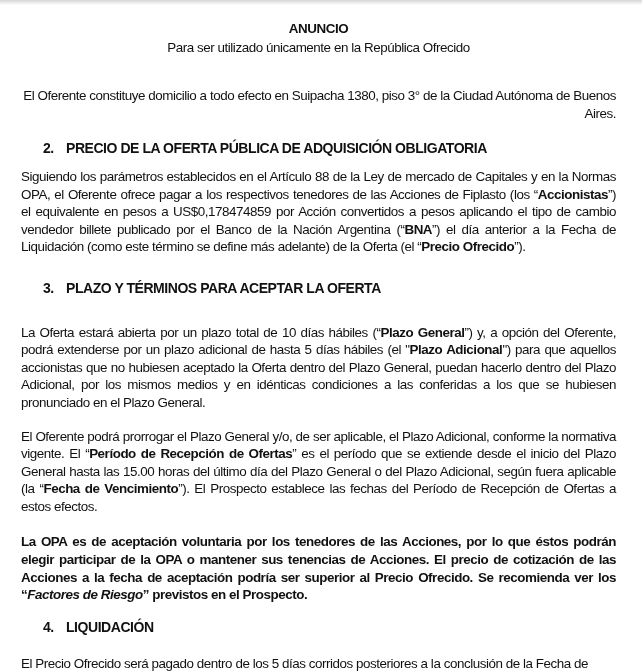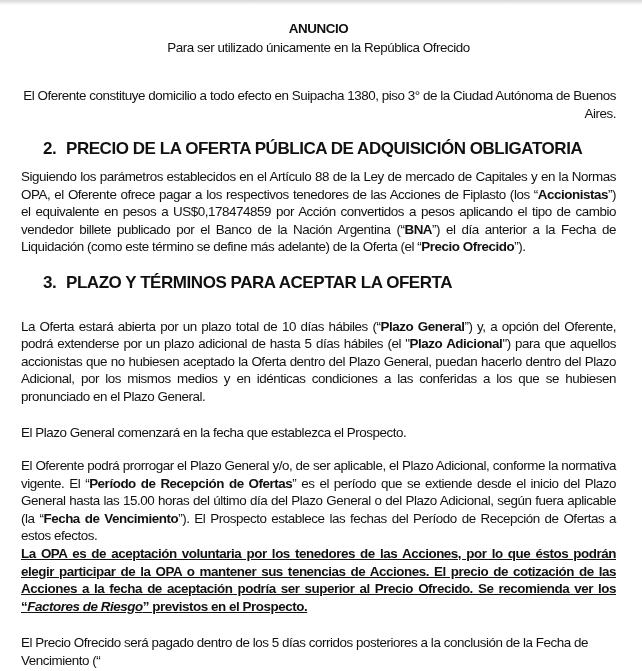--- a/index.html
+++ b/index.html
@@ -17,31 +17,31 @@
     font-size:13.4px; line-height:17.6px;
     letter-spacing:-0.45px;
   }
   .title {
     text-align:center; font-weight:bold; margin-top:20px; margin-left:0; width:595px;
   }
   .subtitle { text-align:center; width:595px; margin-top:1px; }
   p { margin:0; text-align:justify; }
   .p-dom { margin-top:31px; text-align:right; }
   h2 {
-    font-size:17px; font-weight:bold; margin:0; line-height:17.6px;
+    font-size:14px; font-weight:bold; margin:0; line-height:17.6px;
     padding-left:22px;
   }
   h2 .num { display:inline-block; width:23px; }
   .s2 { margin-top:18px; }
   .p-s2 { margin-top:10px; }
-  .s3 { margin-top:18px; }
+  .s3 { margin-top:24px; }
   .p-s3a { margin-top:26px; }
   .p-s3b { margin-top:18px; }
   .p-s3c { margin-top:16px; }
-  .p-s3d { font-weight:bold;text-decoration:underline; }
+  .p-s3d { margin-top:18px; font-weight:bold; }
   .s4 { margin-top:15px; }
   .p-s4 { margin-top:19px; text-align:left; }
   .last-left { text-align-last:left; }
 </style>
 </head>
 <body>
 
 <div class="topshade"></div>
 
 <div class="page">
@@ -51,21 +51,21 @@
   <p class="p-dom">El Oferente constituye domicilio a todo efecto en Suipacha 1380, piso 3° de la Ciudad Autónoma de Buenos Aires.</p>
 
   <h2 class="s2"><span class="num">2.</span><span>PRECIO DE LA OFERTA PÚBLICA DE ADQUISICIÓN OBLIGATORIA</span></h2>
 
   <p class="p-s2 last-left"><span>Siguiendo los parámetros establecidos en el Artículo 88 de la Ley de mercado de Capitales y en la Normas OPA, el Oferente ofrece pagar a los respectivos tenedores de las Acciones de Fiplasto (los “</span><b>Accionistas</b><span>”) el equivalente en pesos a US$0,178474859 por Acción convertidos a pesos aplicando el tipo de cambio vendedor billete publicado por el Banco de la Nación Argentina (“</span><b>BNA</b><span>”) el día anterior a la Fecha de Liquidación (como este término se define más adelante) de la Oferta (el “</span><b>Precio Ofrecido</b><span>”).</span></p>
 
   <h2 class="s3"><span class="num">3.</span><span>PLAZO Y TÉRMINOS PARA ACEPTAR LA OFERTA</span></h2>
 
   <p class="p-s3a last-left"><span>La Oferta estará abierta por un plazo total de 10 días hábiles (“</span><b>Plazo General</b><span>”) y, a opción del Oferente, podrá extenderse por un plazo adicional de hasta 5 días hábiles (el "</span><b>Plazo Adicional</b><span>") para que aquellos accionistas que no hubiesen aceptado la Oferta dentro del Plazo General, puedan hacerlo dentro del Plazo Adicional, por los mismos medios y en idénticas condiciones a las conferidas a los que se hubiesen pronunciado en el Plazo General.</span></p>
 
-  <p class="p-s3b">El Plazo General comenzará en la fecha que establezca el Prospecto.</p>
 
   <p class="p-s3c last-left"><span>El Oferente podrá prorrogar el Plazo General y/o, de ser aplicable, el Plazo Adicional, conforme la normativa vigente. El “</span><b>Período de Recepción de Ofertas</b><span>” es el período que se extiende desde el inicio del Plazo General hasta las 15.00 horas del último día del Plazo General o del Plazo Adicional, según fuera aplicable (la “</span><b>Fecha de Vencimiento</b><span>”). El Prospecto establece las fechas del Período de Recepción de Ofertas a estos efectos.</span></p>
 
   <p class="p-s3d last-left"><span>La OPA es de aceptación voluntaria por los tenedores de las Acciones, por lo que éstos podrán elegir participar de la OPA o mantener sus tenencias de Acciones. El precio de cotización de las Acciones a la fecha de aceptación podría ser superior al Precio Ofrecido. Se recomienda ver los “</span><i>Factores de Riesgo</i><span>” previstos en el Prospecto.</span></p>
 
+  <h2 class="s4"><span class="num">4.</span><span>LIQUIDACIÓN</span></h2>
 
   <p class="p-s4"><span>El Precio Ofrecido será pagado dentro de los 5 días corridos posteriores a la conclusión de la Fecha de Vencimiento (“</span></p>
 </div>
 
 </body></html>

